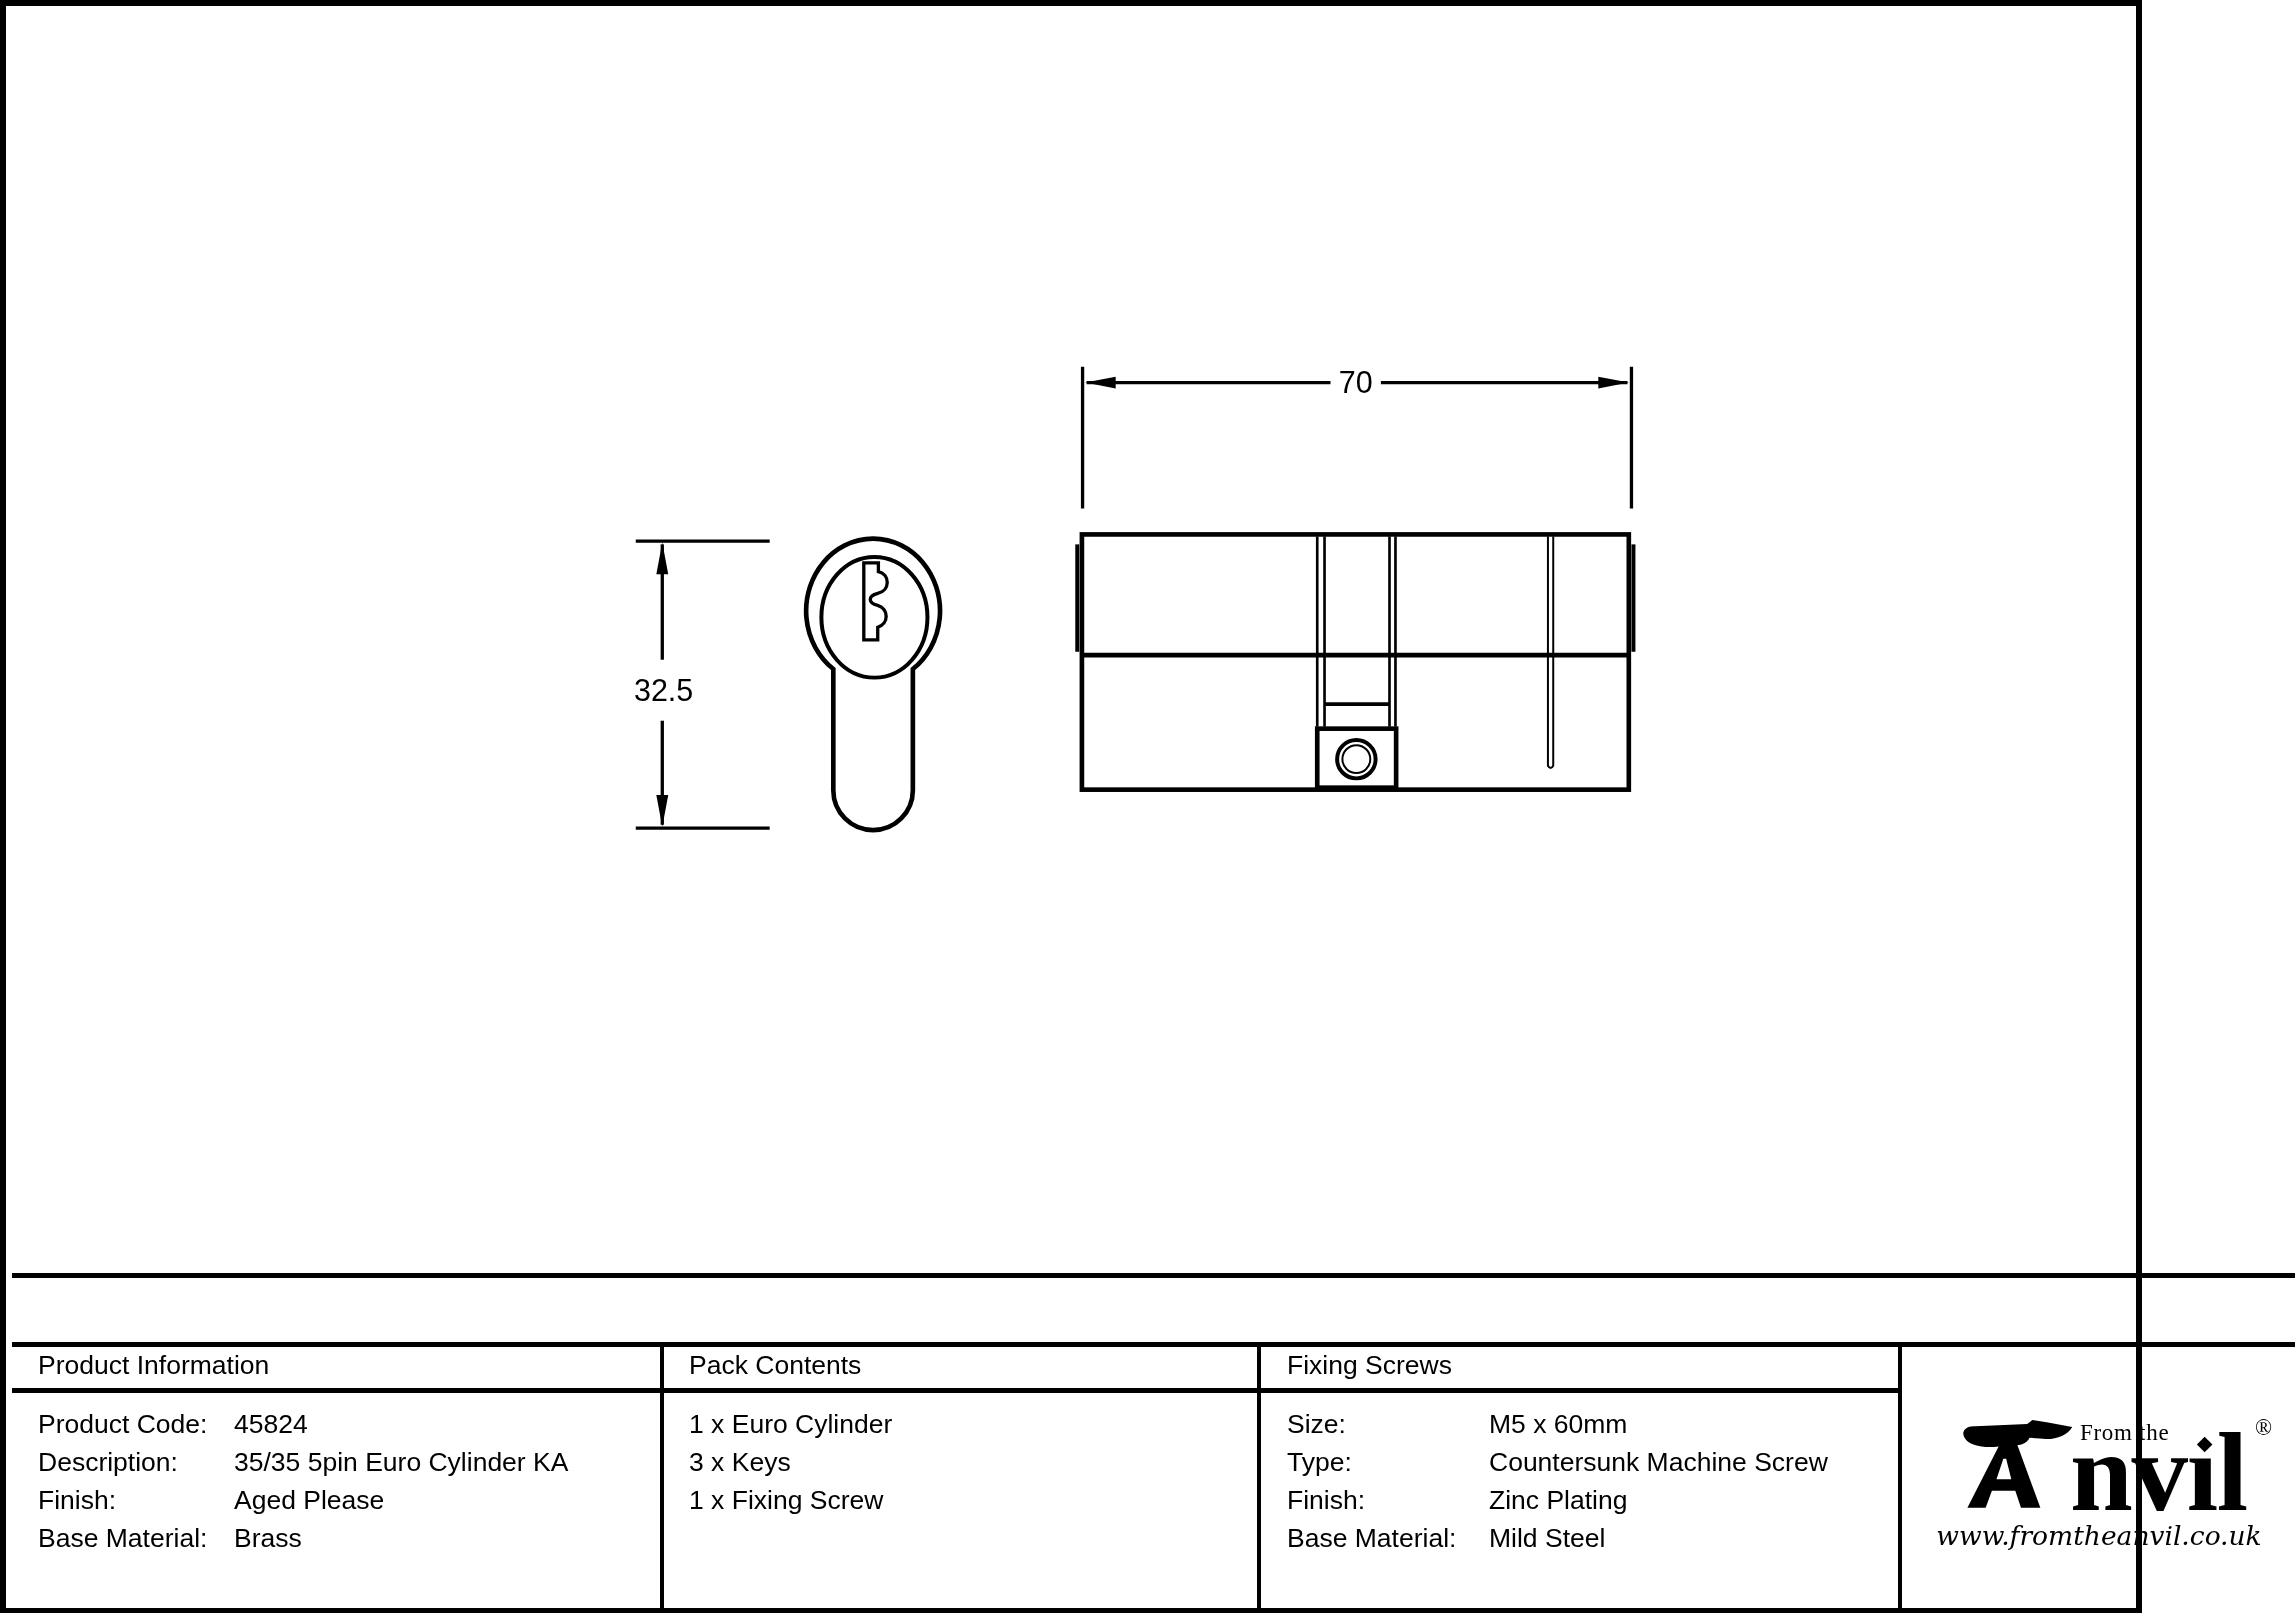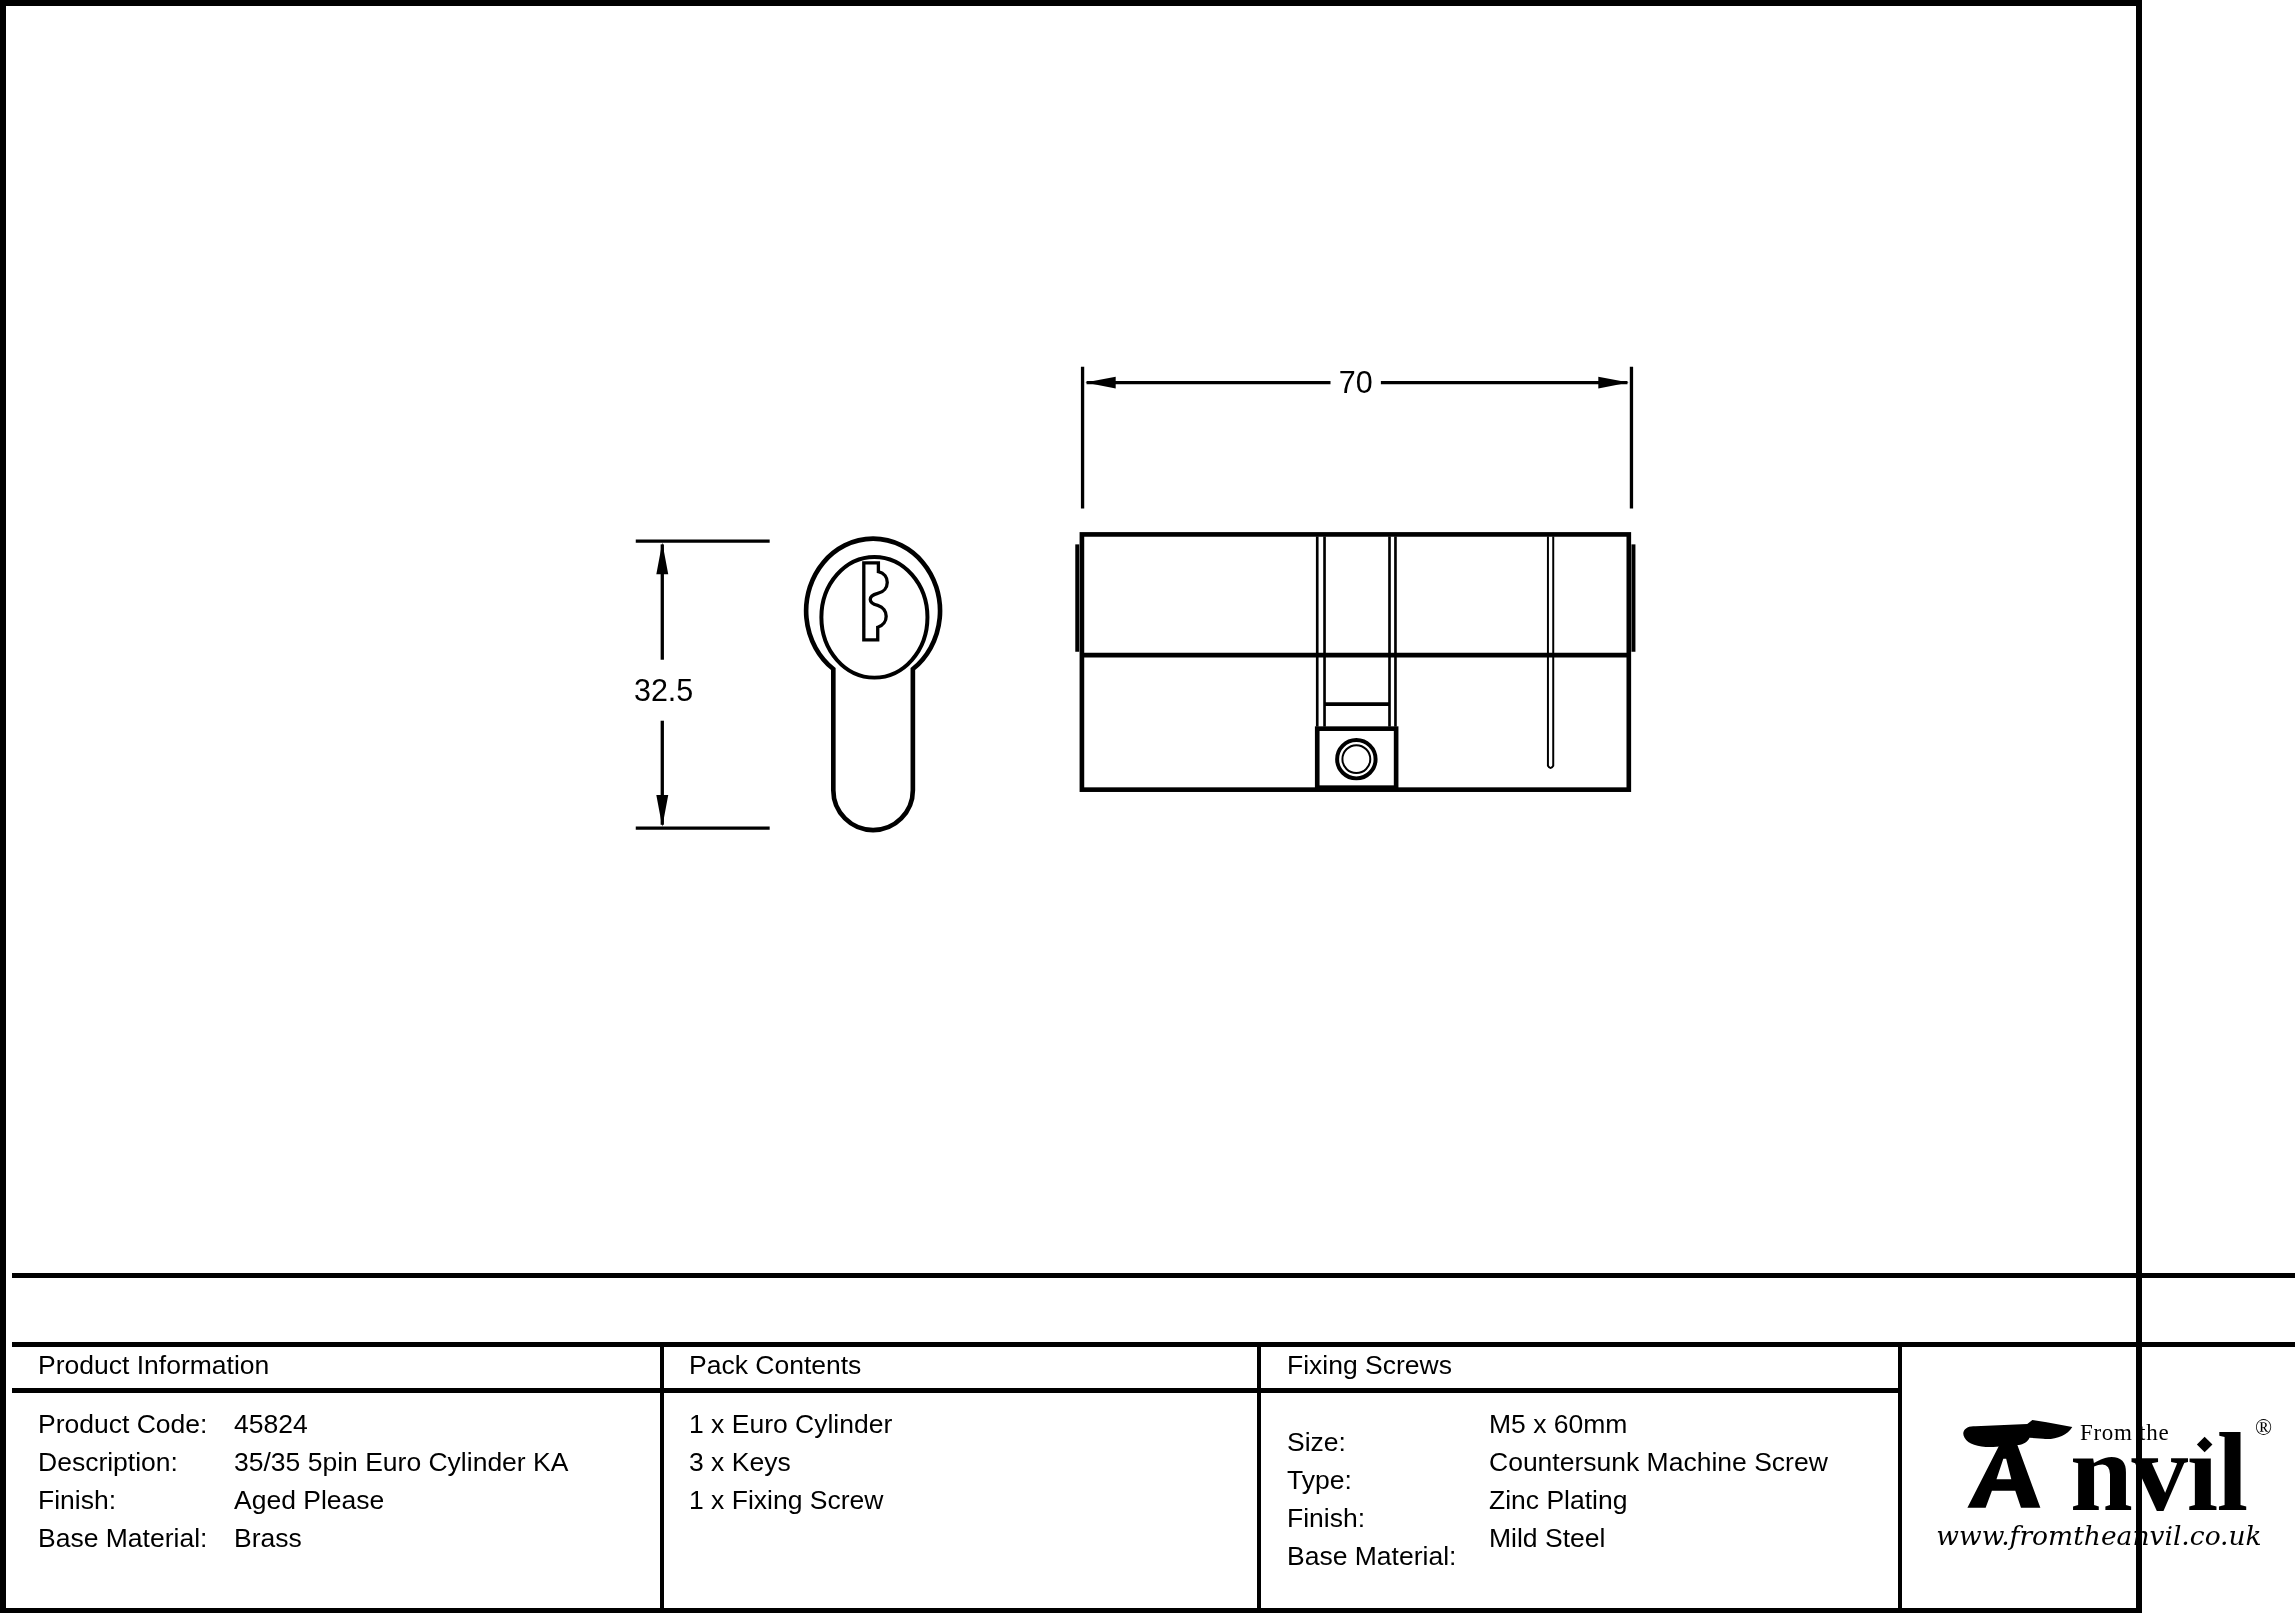--- a/index.html
+++ b/index.html
@@ -39,21 +39,21 @@
   .col { position: absolute; box-sizing: border-box; }
   .col-header {
     position: absolute; top: 1336px; height: 46px;
     display: flex; align-items: center;
     font-size: 26.5px;
   }
   .rows { position: absolute; top: 1382px; padding-top: 17px; }
   .trow { height: 38px; line-height: 38px; font-size: 26.5px; white-space: nowrap; display: flex; }
   .trow .lbl { display: inline-block; }
   .c1 .trow .lbl { width: 196px; }
-  .c3 .trow .lbl { width: 202px; margin-top: 18px; }
+  .c3 .trow .lbl { width: 202px; }
   
   .logo-cell {
     position: absolute; left: 1896px; top: 1336px;
     width: 394px; height: 272px;
   }
   .anvil-icon { position: absolute; left: 58px; top: 78px; }
   .brand-top {
     position: absolute; left: 178px; top: 78px;
     font-family: "Liberation Serif", serif;
     font-size: 23px; letter-spacing: 0.7px;

